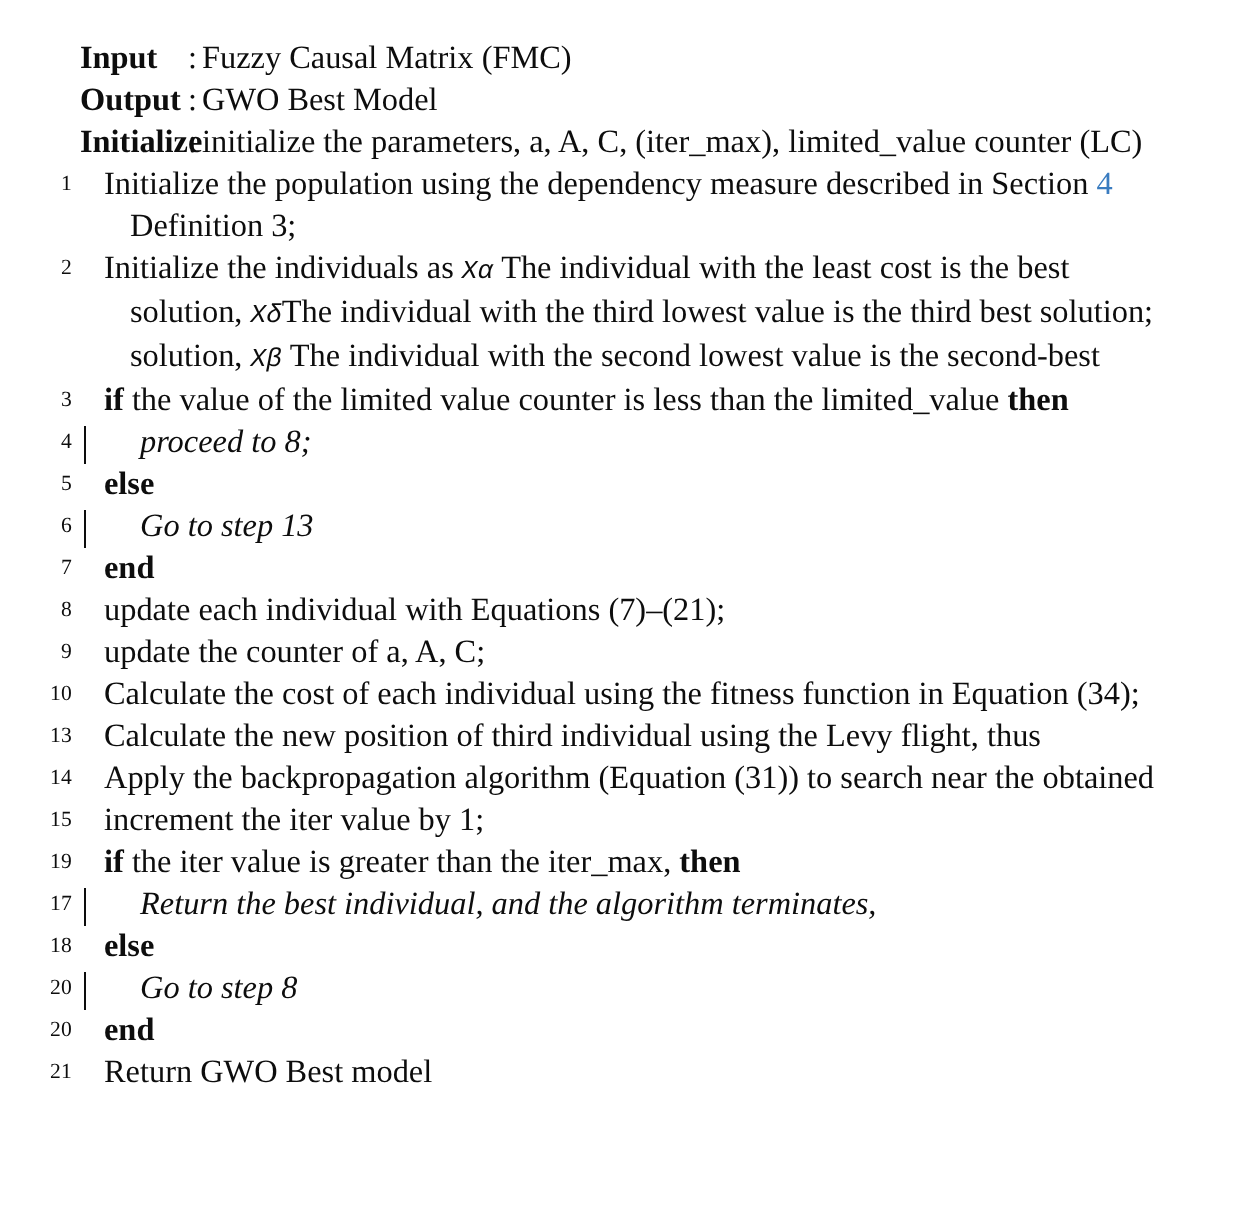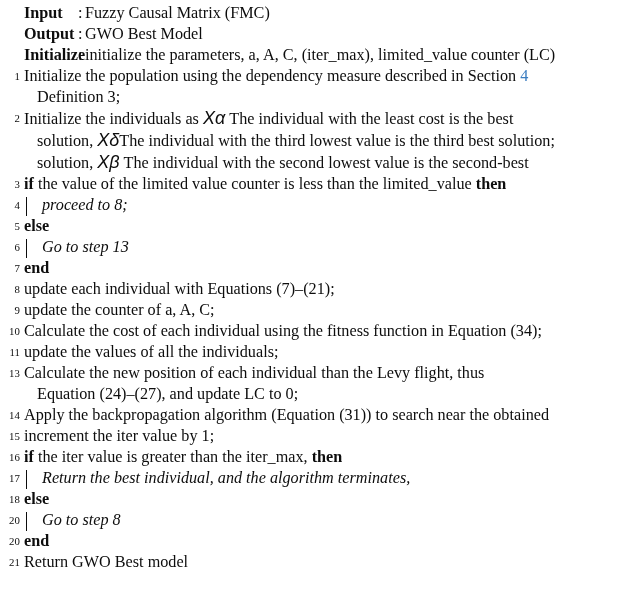--- a/index.html
+++ b/index.html
@@ -13,21 +13,21 @@
     font-family: "Liberation Serif", "DejaVu Serif", serif;
     color: #0d0d0d;
     -webkit-font-smoothing: antialiased;
   }
 
   #algorithm {
     position: relative;
     width: 622px;
     height: 607px;
     overflow: hidden;
-    padding: 0;
+    padding: 16px;
     box-sizing: border-box;
   }
 
   
   .head-block {
     padding-top: 3px;
   }
   .head-row {
     display: flex;
     align-items: baseline;
@@ -66,20 +66,21 @@
     line-height: 21px;
     padding-right: 0px;
     letter-spacing: 0.1px;
     color: #0d0d0d;
   }
   .body {
     flex: 1 1 auto;
     padding-left: 4px;
     padding-right: 4px;
     text-indent: 0;
+    margin-left: 12px;
   }
   .cont {
     display: block;
     padding-left: 13px;
   }
 
   
   .line.indent .body {
     padding-left: 0;
     font-style: italic;
@@ -101,22 +102,22 @@
   }
   .line.indent .body {
     padding-left: 10px;
   }
 
   
   .kw { font-weight: bold; }
   .cond { }
   .greek {
     font-style: italic;
-    font-family: Liberation Sans, sans-serif;
-    font-size: 18px;
+    font-family: Liberation Mono, monospace;
+    font-size: 13px;
   }
   .ref {
     color: #3a7cc0;
   }
 </style>
 </head>
 <body>
 
 <div id="algorithm">
 
@@ -194,48 +195,43 @@
   <div class="line">
     <span class="lineno">9</span>
     <span class="body">update the counter of a, A, C;</span>
   </div>
 
   <div class="line">
     <span class="lineno">10</span>
     <span class="body">Calculate the cost of each individual using the fitness function in Equation (34);</span>
   </div>
 
-  <div class="line">
-    <span class="lineno">11</span>
-    <span class="body">update the values of all the individuals;</span>
-  </div>
 
 
   <div class="line">
     <span class="lineno">13</span>
     <span class="body">
-      <span>Calculate the new position of each individual than the Levy flight, thus</span>
-      <span class="cont">Equation (24)–(27), and update LC to 0;</span>
+      <span>Calculate the new position of third individual using the Levy flight, thus</span>
     </span>
   </div>
 
   <div class="line">
     <span class="lineno">14</span>
     <span class="body">
       <span>Apply the backpropagation algorithm (Equation (31)) to search near the obtained</span>
     </span>
   </div>
 
   <div class="line">
     <span class="lineno">15</span>
     <span class="body">increment the iter value by 1;</span>
   </div>
 
   <div class="line">
-    <span class="lineno">16</span>
+    <span class="lineno">19</span>
     <span class="body"><span class="kw">if</span> <span class="cond">the iter value is greater than the iter_max,</span> <span class="kw">then</span></span>
   </div>
 
   <div class="line indent">
     <span class="lineno">17</span>
     <span class="bar"></span>
     <span class="body">Return the best individual, and the algorithm terminates,</span>
   </div>
 
   <div class="line">

